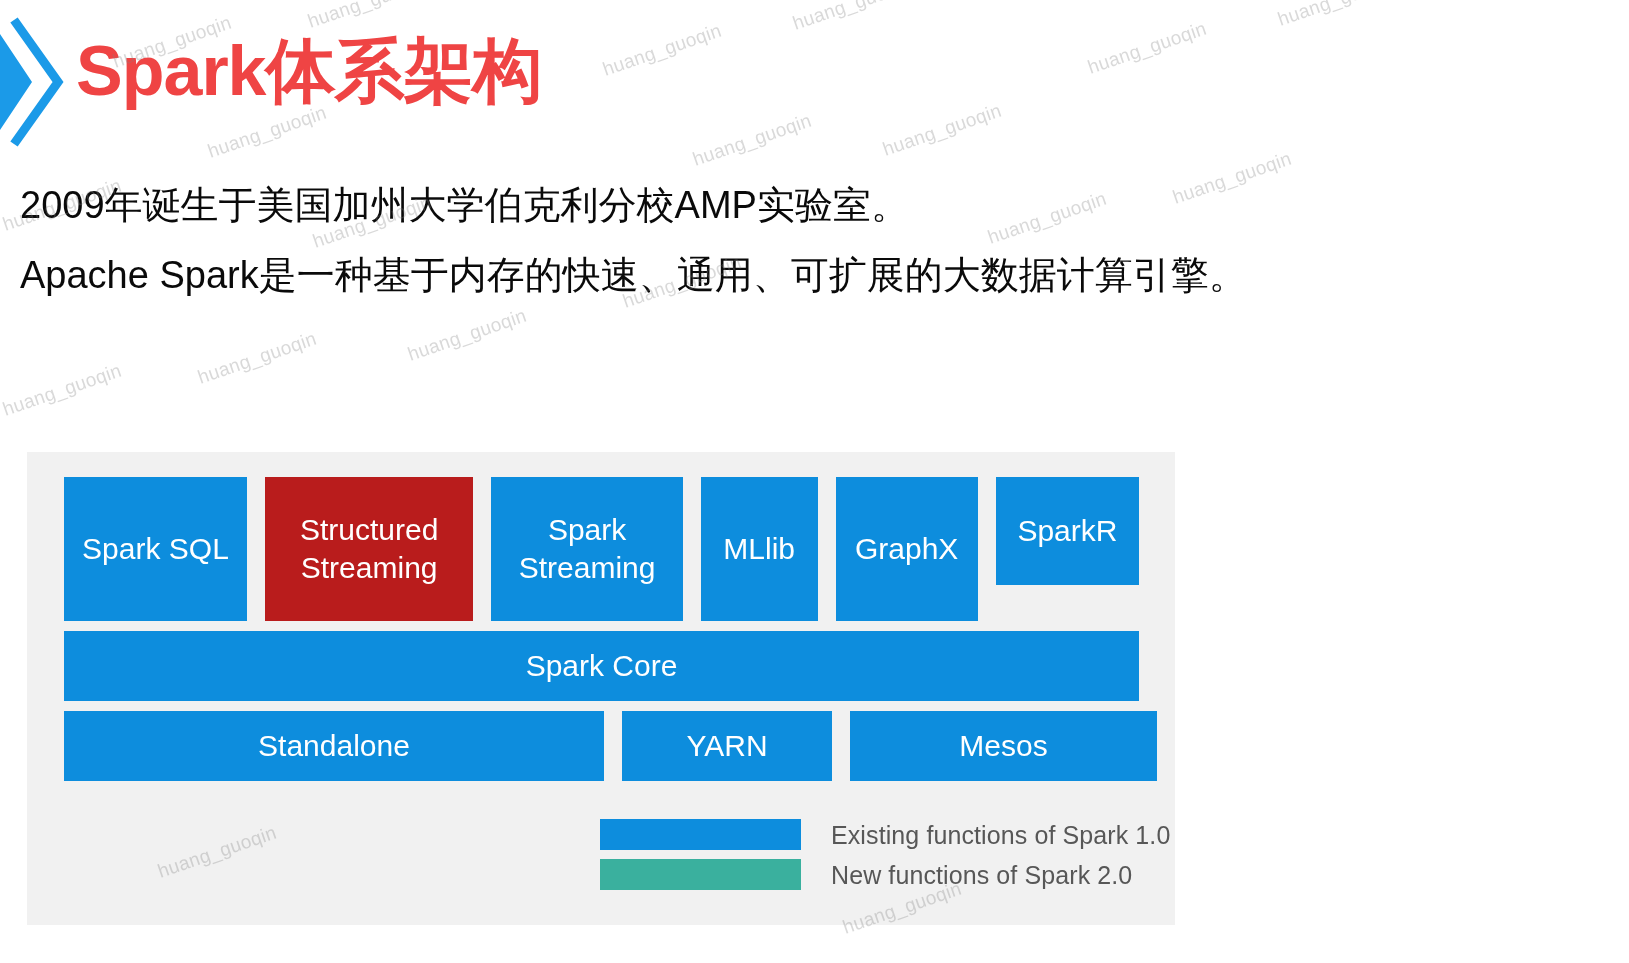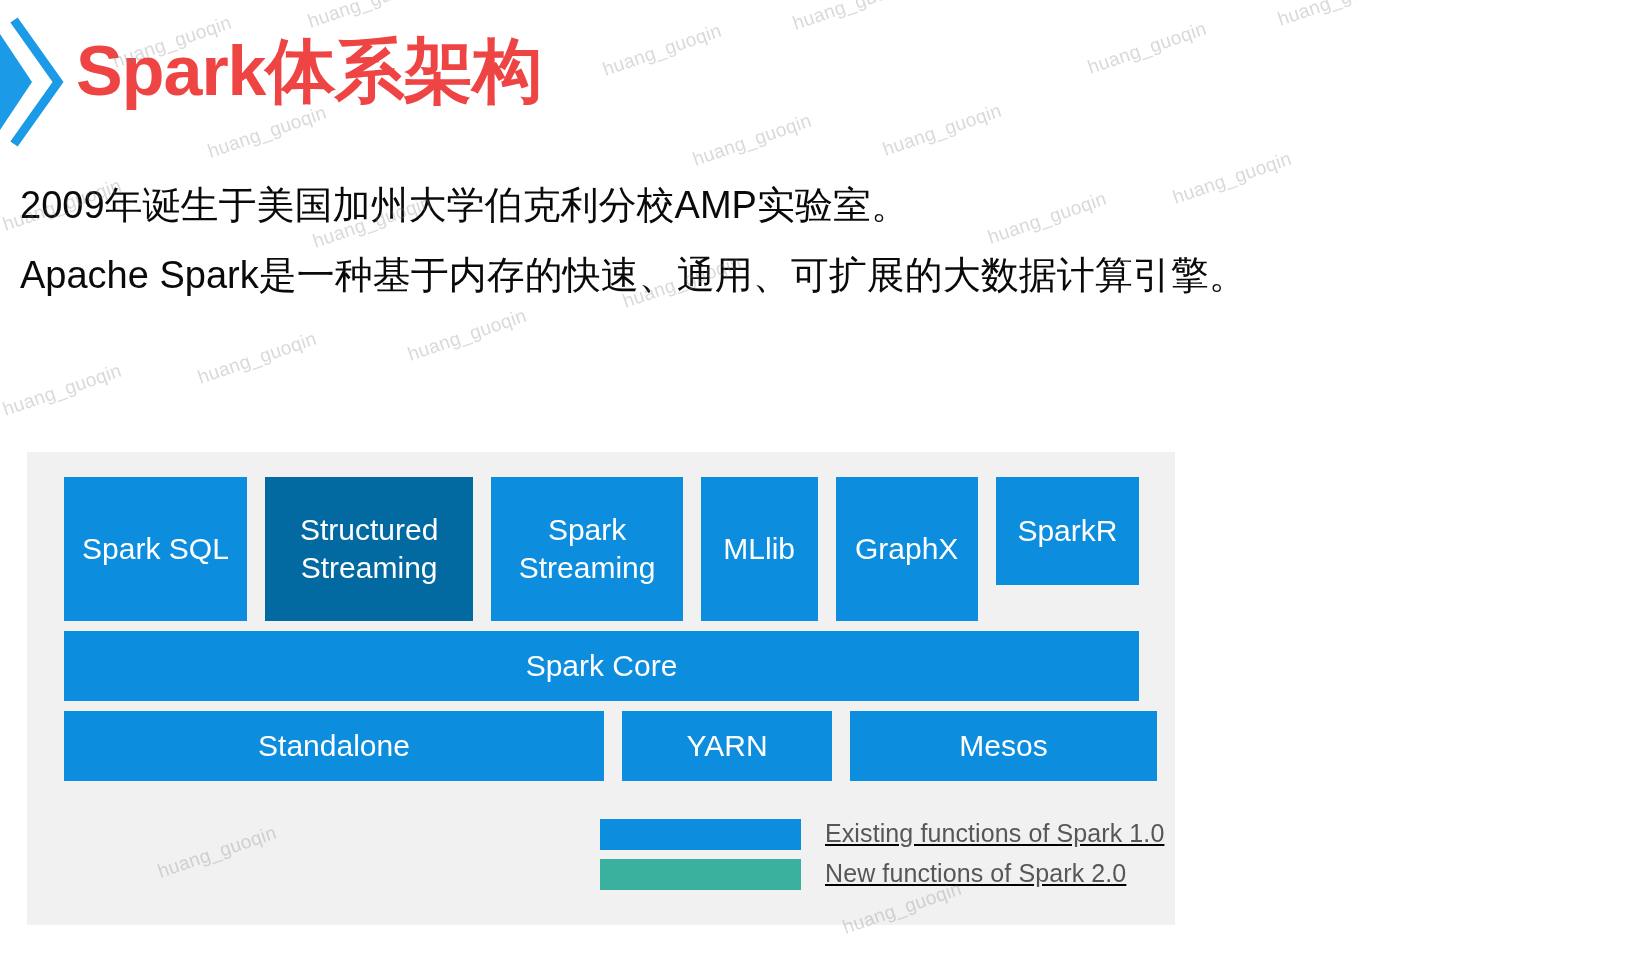--- a/index.html
+++ b/index.html
@@ -106,36 +106,35 @@
     text-align: center;
     color: #ffffff;
     font-size: 30px;
     line-height: 38px;
     font-weight: normal;
     background: #0d8ddd;
     box-sizing: border-box;
     padding: 2px 4px;
     white-space: pre-line;
   }
-  .block.teal { background: #0369a1; }
+  .block.teal { background: #b91c1c; }
 
   
   #legend {
     position: absolute;
     left: 573px;
     top: 367px;
     display: flex;
     flex-direction: column;
     gap: 9px;
   }
   .legend-row {
     display: flex;
-    align-items: flex-start;
-    gap: 24px;
-    text-decoration: underline;
+    align-items: flex-end;
+    gap: 30px;
   }
   .legend-swatch {
     width: 201px;
     height: 31px;
     background: #0d8ddd;
     flex: 0 0 auto;
   }
   .legend-swatch.teal { background: #3ab09e; }
   .legend-label {
     font-size: 25px;

